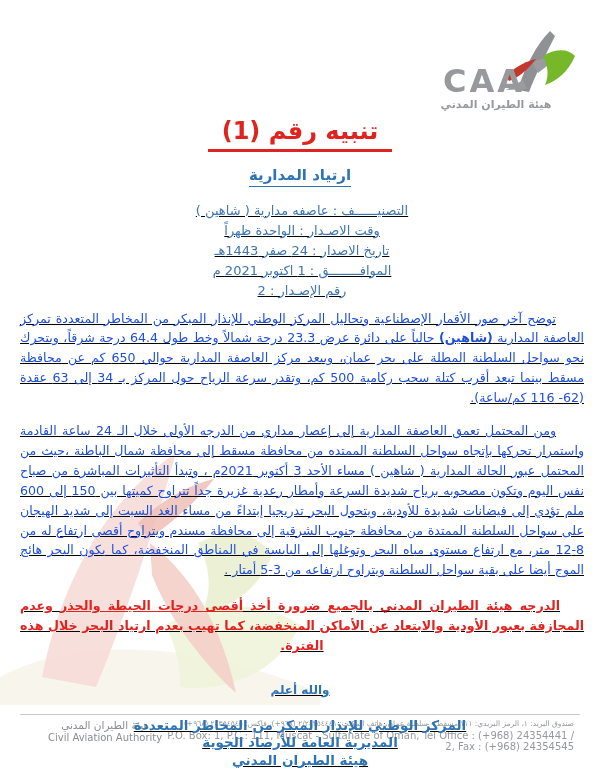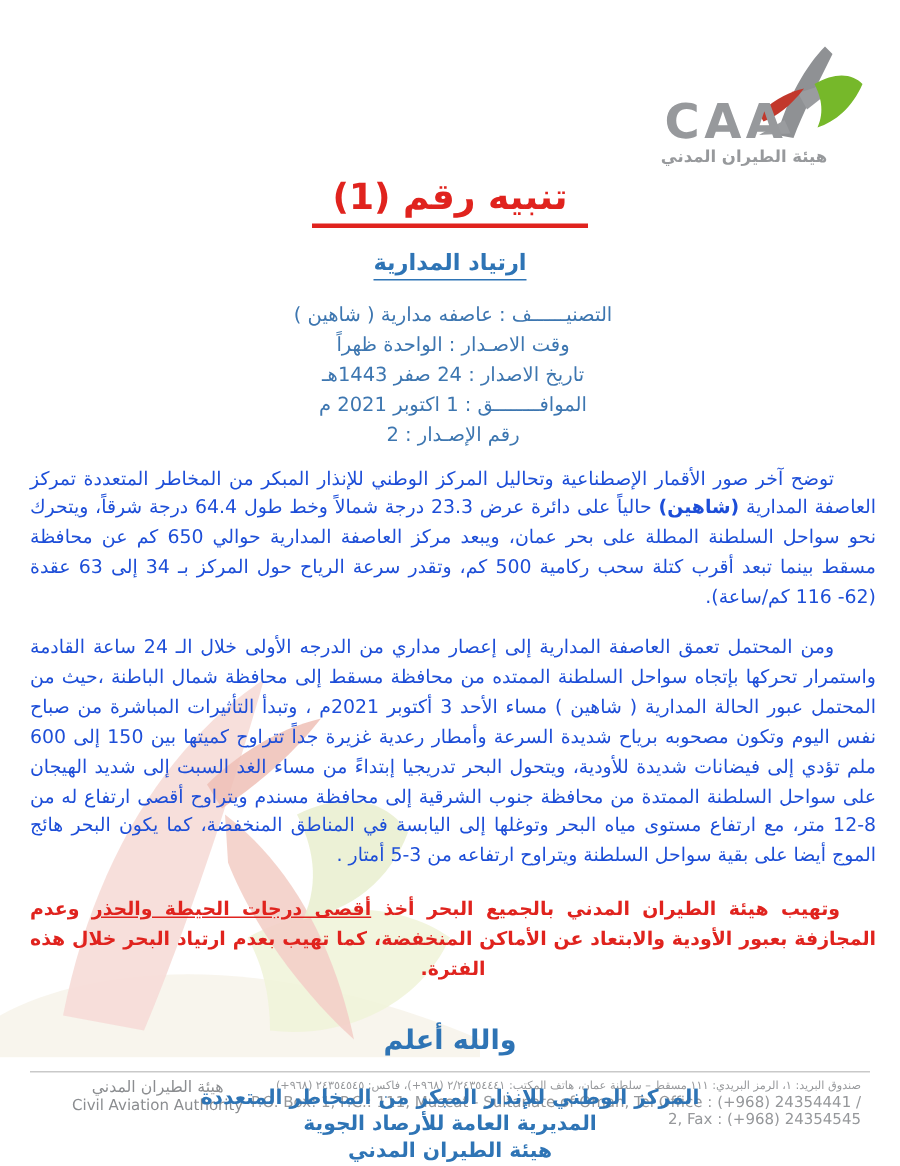--- a/index.html
+++ b/index.html
@@ -2,20 +2,21 @@
 <html lang="ar"><head>
 <meta charset="utf-8">
 <style>
   html,body{margin:0;padding:0;}
   .page{
     position:relative;
     width:600px;height:777px;
     background:#ffffff;
     font-family:"DejaVu Sans","Liberation Sans",sans-serif;
     overflow:hidden;
+    text-decoration:underline;
   }
   .watermark{position:absolute;left:0;top:425px;width:320px;height:280px;z-index:0;pointer-events:none;}
   .content{position:relative;z-index:1;}
 
   
   .logo{position:absolute;top:26px;right:22px;width:152px;height:88px;}
 
   
   .title-wrap{padding-top:118px;text-align:center;}
   .main-title{
@@ -39,21 +40,21 @@
   
   .para{direction:rtl;margin:8px 16px 0 20px;color:#1d4ed8;
     font-size:12.6px;line-height:1.58;text-align:justify;text-indent:28px;}
   .para.second{margin-top:13px;}
   .bold-inline{font-weight:bold;}
 
   .warning{direction:rtl;margin:16px 16px 0 20px;color:#e0231e;font-weight:bold;
     font-size:12.6px;line-height:1.6;text-align:justify;text-align-last:center;text-indent:24px;}
   .warning .u{text-decoration:underline;}
 
-  .closing{margin-top:26px;text-align:center;color:#2e74b5;font-weight:bold;font-size:18px;direction:rtl;}
+  .closing{margin-top:26px;text-align:center;color:#2e74b5;font-weight:bold;font-size:12px;direction:rtl;}
 
   .signature{margin-top:20px;text-align:center;color:#2e74b5;font-weight:bold;
     font-size:13.5px;line-height:17.5px;direction:rtl;}
 
   
   .footer{
     position:absolute;left:20px;right:20px;top:714px;
     border-top:1px solid #c9c9c9;padding-top:4px;
     display:flex;justify-content:space-between;align-items:flex-start;
   }
@@ -108,21 +109,21 @@
       <div>وقت الاصـدار : الواحدة ظهراً</div>
       <div>تاريخ الاصدار : 24 صفر 1443هـ</div>
       <div>الموافــــــــق : 1 اكتوبر 2021 م</div>
       <div>رقم الإصـدار : 2</div>
     </div>
 
     <p class="para"><span>توضح آخر صور الأقمار الإصطناعية وتحاليل المركز الوطني للإنذار المبكر من المخاطر المتعددة تمركز العاصفة المدارية </span><span class="bold-inline">(شاهين)</span><span> حالياً على دائرة عرض 23.3 درجة شمالاً وخط طول 64.4 درجة شرقاً، ويتحرك نحو سواحل السلطنة المطلة على بحر عمان، ويبعد مركز العاصفة المدارية حوالي 650 كم عن محافظة مسقط بينما تبعد أقرب كتلة سحب ركامية 500 كم، وتقدر سرعة الرياح حول المركز بـ 34 إلى 63 عقدة (62- 116 كم/ساعة).</span></p>
 
     <p class="para second">ومن المحتمل تعمق العاصفة المدارية إلى إعصار مداري من الدرجه الأولى خلال الـ 24 ساعة القادمة واستمرار تحركها بإتجاه سواحل السلطنة الممتده من محافظة مسقط إلى محافظة شمال الباطنة ،حيث من المحتمل عبور الحالة المدارية ( شاهين ) مساء الأحد 3 أكتوبر 2021م ، وتبدأ التأثيرات المباشرة من صباح نفس اليوم وتكون مصحوبه برياح شديدة السرعة وأمطار رعدية غزيرة جداً تتراوح كميتها بين 150 إلى 600 ملم تؤدي إلى فيضانات شديدة للأودية، ويتحول البحر تدريجيا إبتداءً من مساء الغد السبت إلى شديد الهيجان على سواحل السلطنة الممتدة من محافظة جنوب الشرقية  إلى محافظة مسندم ويتراوح أقصى ارتفاع له من 8-12 متر، مع ارتفاع مستوى مياه البحر وتوغلها إلى اليابسة في المناطق المنخفضة، كما يكون البحر هائج الموج أيضا على بقية سواحل السلطنة ويتراوح ارتفاعه من 3-5 أمتار .</p>
 
-    <p class="warning"><span>وتهيب هيئة الطيران المدني بالجميع البحر أخذ </span><span class="u">أقصى درجات الحيطة والحذر</span><span> وعدم المجازفة بعبور الأودية والابتعاد عن الأماكن المنخفضة، كما تهيب بعدم ارتياد البحر خلال هذه الفترة.</span></p>
+    <p class="warning"><span>الدرجه هيئة الطيران المدني بالجميع ضرورة أخذ </span><span class="u">أقصى درجات الحيطة والحذر</span><span> وعدم المجازفة بعبور الأودية والابتعاد عن الأماكن المنخفضة، كما تهيب بعدم ارتياد البحر خلال هذه الفترة.</span></p>
 
     <div class="closing">والله أعلم</div>
 
     <div class="signature">
       <div>المركز الوطني للإنذار المبكر من المخاطر المتعددة</div>
       <div>المديرية العامة للأرصاد الجوية</div>
       <div>هيئة الطيران المدني</div>
     </div>
 
   </div>

